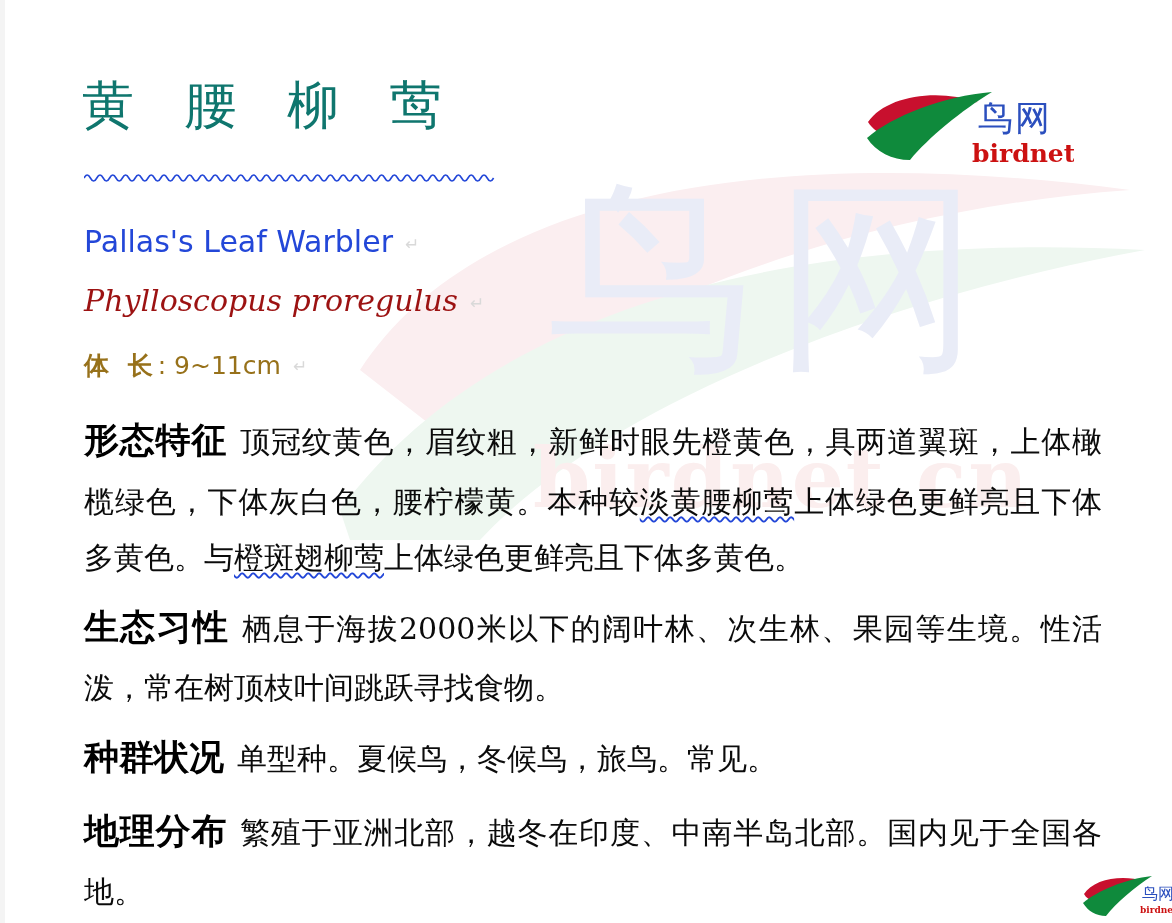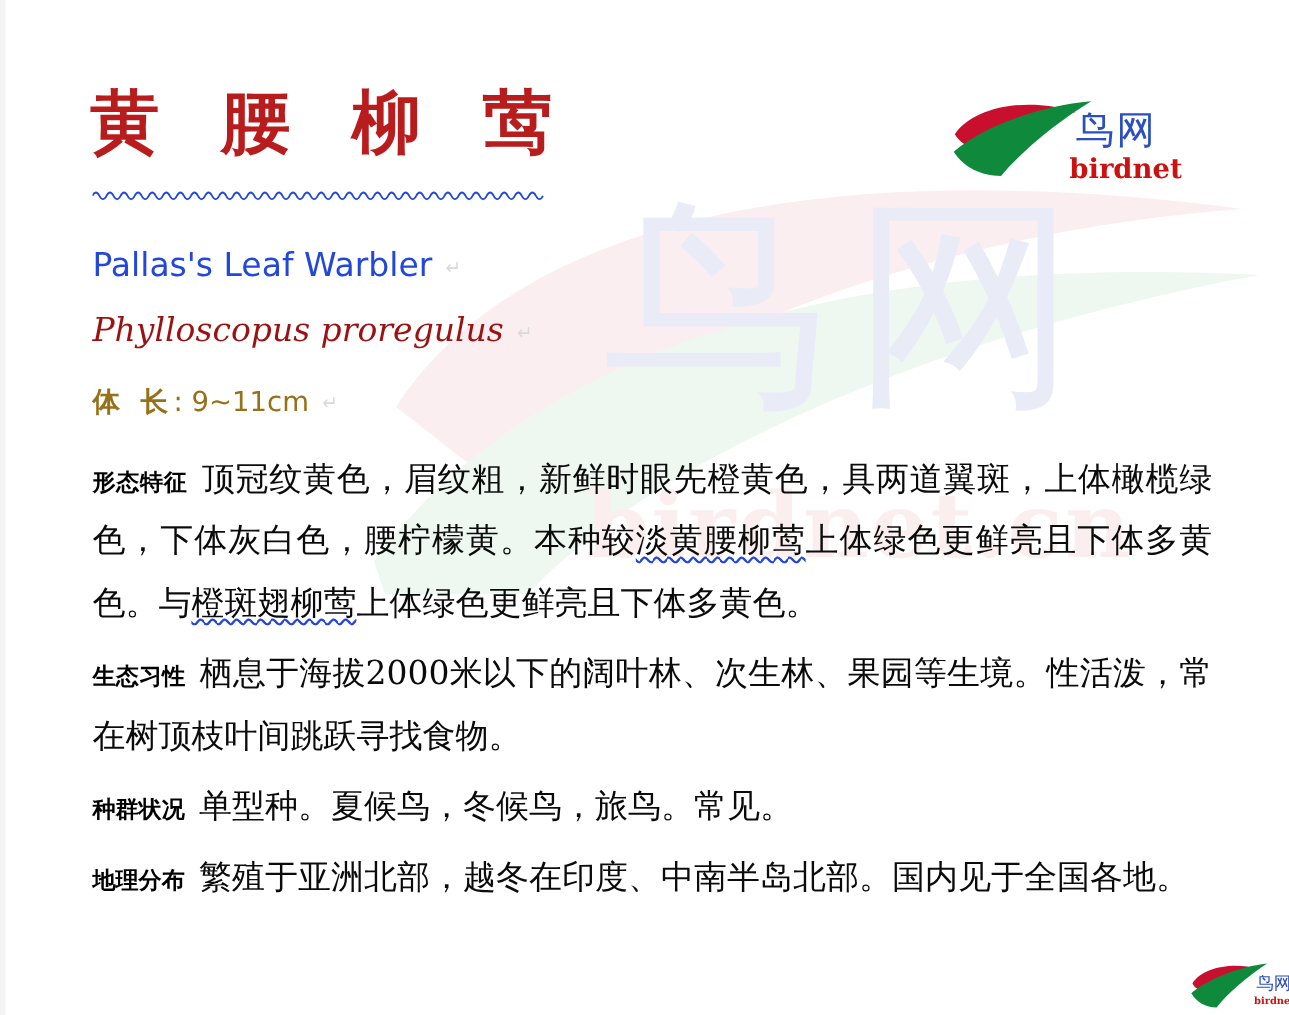--- a/index.html
+++ b/index.html
@@ -76,23 +76,23 @@
     position: relative;
     z-index: 2;
   }
 
   
   .title {
     position: absolute;
     left: 82px;
     top: 74px;
     font-family: "DejaVu Sans", "Liberation Sans", sans-serif;
-    font-size: 63px;
-    font-weight: 700;
-    color: #b91c1c;
+    font-size: 52px;
+    font-weight: 400;
+    color: #0f766e;
     letter-spacing: 17px;
     line-height: 1.22;
     white-space: nowrap;
   }
   .title-wave {
     position: absolute;
     left: 84px;
     top: 170px;
     width: 412px;
     height: 12px;
@@ -159,21 +159,21 @@
     font-size: 30px;
     color: #0b0b0b;
     line-height: 1.88;
     margin: 0 0 8px 0;
     text-align: justify;
     text-justify: inter-character;
   }
   .para .head {
     font-family: "DejaVu Sans", "Liberation Sans", sans-serif;
     font-weight: bold;
-    font-size: 21px;
+    font-size: 35px;
     letter-spacing: 0px;
     margin-right: 13px;
     color: #000000;
   }
   .wavy {
     text-decoration: underline wavy #2347d8;
     text-decoration-thickness: 1.5px;
     text-underline-offset: 4px;
   }
 

